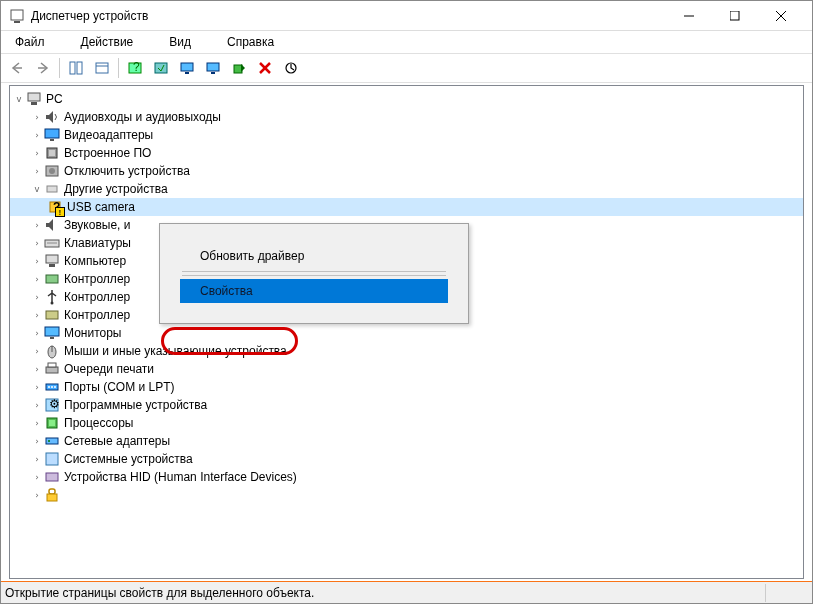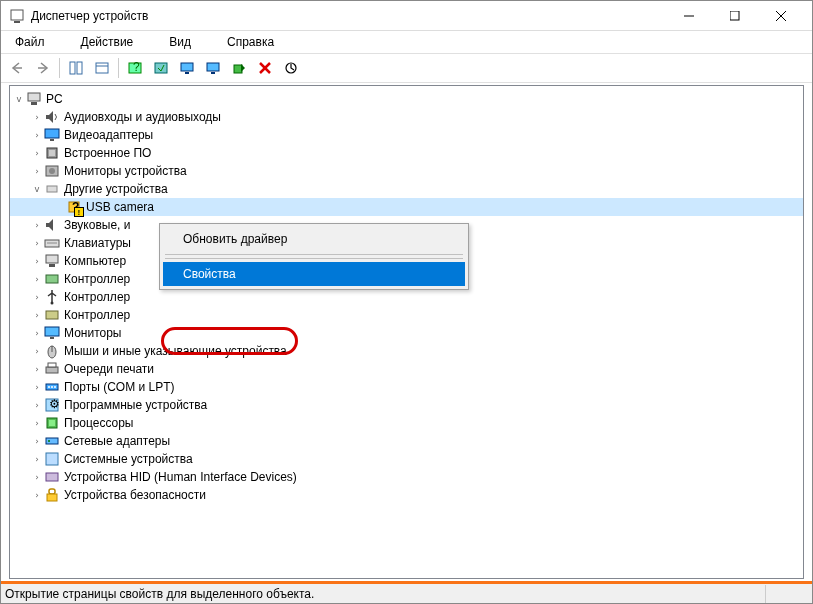--- a/index.html
+++ b/index.html
@@ -12,26 +12,26 @@
 .menu-item{padding:2px 8px;cursor:default}
 .tool-bar{height:30px;display:flex;align-items:center;padding:0 4px;gap:2px;border-top:1px solid #e0e0e0;border-bottom:1px solid #e0e0e0}
 .tool-btn{width:24px;height:24px;display:flex;align-items:center;justify-content:center;cursor:default;border:1px solid transparent}
 .tool-sep{width:1px;height:20px;background:#ccc;margin:0 2px}
 .tree{position:absolute;top:84px;left:8px;right:8px;bottom:24px;border:1px solid #828790;padding:4px 0;overflow:auto;background:#fff}
 .row{display:flex;align-items:center;height:18px;white-space:nowrap;cursor:default}
 .row.selected{background:#cce8ff}
 .exp{width:14px;text-align:center;font-size:9px;color:#666;font-family:monospace;cursor:pointer}
 .dev-icon{width:16px;height:16px;margin-right:4px;flex-shrink:0;position:relative}
 .label{padding-right:4px}
-.status-bar{position:absolute;bottom:0;left:0;right:0;height:22px;display:flex;align-items:center;padding:0 4px;border-top:3px solid #f97316;background:#f0f0f0}
+.status-bar{position:absolute;bottom:0;left:0;right:0;height:22px;display:flex;align-items:center;padding:0 4px;border-top:1px solid #f97316;background:#f0f0f0}
 .status-sep{width:1px;height:18px;background:#ccc;margin-left:auto}
 .status-cell2{width:42px}
-.ctx-menu{position:absolute;top:222px;left:158px;width:310px;background:#f0f0f0;border:1px solid #a0a0a0;box-shadow:2px 2px 4px rgba(0,0,0,0.2);z-index:100;padding:3px}
+.ctx-menu{position:absolute;top:222px;left:158px;width:310px;background:#f0f0f0;border:1px solid #a0a0a0;box-shadow:2px 2px 4px rgba(0,0,0,0.2);z-index:100;padding:20px}
 .ctx-item{height:24px;display:flex;align-items:center;padding:0 20px;cursor:default}
-.ctx-item.hl{background:#0078d7;color:#ffffff}
+.ctx-item.hl{background:#0078d7;color:#0f172a}
 .ctx-sep{height:1px;background:#c0c0c0;margin:3px 2px}
 .red-circle{position:absolute;top:326px;left:160px;width:137px;height:28px;border:3px solid #d40000;border-radius:14px;z-index:200;pointer-events:none}
 .warn-badge{position:absolute;bottom:-2px;right:-2px;width:10px;height:10px;background:#ffd700;border:1px solid #000;display:flex;align-items:center;justify-content:center;font-size:7px;font-weight:bold;color:#000}
 </style>
 </head>
 <body>
 
 <div class="title-bar">
   <span class="icon">
     <svg viewBox="0 0 16 16">
@@ -168,30 +168,30 @@
           <rect x="5" y="5" width="6" height="6" fill="#ccc"></rect>
         </svg></span>
       <span class="label">Встроенное ПО</span>
     </div>
     <div class="row" style="padding-left:20px">
       <span class="exp">›</span>
       <span class="dev-icon"><svg viewBox="0 0 16 16" width="16" height="16">
           <rect x="2" y="3" width="12" height="10" fill="#bbb" stroke="#555"></rect>
           <circle cx="8" cy="8" r="3" fill="#888"></circle>
         </svg></span>
-      <span class="label">Мониторы устройства</span>
+      <span class="label">Отключить устройства</span>
     </div>
     <div class="row" style="padding-left:20px">
       <span class="exp">v</span>
       <span class="dev-icon"><svg viewBox="0 0 16 16" width="16" height="16">
           <rect x="3" y="5" width="10" height="6" fill="#ddd" stroke="#888"></rect>
         </svg></span>
       <span class="label">Другие устройства</span>
     </div>
-    <div class="row selected" style="padding-left:56px">
+    <div class="row selected" style="padding-left:37px">
       <span class="dev-icon"><svg viewBox="0 0 16 16" width="16" height="16">
           <rect x="3" y="3" width="10" height="10" fill="#fc3" stroke="#a70"></rect>
           <text x="6" y="12" font-size="9" font-weight="bold">?</text>
         </svg><div class="warn-badge">!</div></span>
       <span class="label">USB camera</span>
     </div>
     <div class="row" style="padding-left:20px">
       <span class="exp">›</span>
       <span class="dev-icon"><svg viewBox="0 0 16 16" width="16" height="16">
           <path d="M2 6 L5 6 L9 2 L9 14 L5 10 L2 10 Z" fill="#555"></path>
@@ -307,21 +307,20 @@
           <rect x="2" y="4" width="12" height="8" fill="#cbd" stroke="#648"></rect>
         </svg></span>
       <span class="label">Устройства HID (Human Interface Devices)</span>
     </div>
     <div class="row" style="padding-left:20px">
       <span class="exp">›</span>
       <span class="dev-icon"><svg viewBox="0 0 16 16" width="16" height="16">
           <rect x="5" y="2" width="6" height="5" rx="2" fill="none" stroke="#b80" stroke-width="1.5"></rect>
           <rect x="3" y="7" width="10" height="7" fill="#fc3" stroke="#b80"></rect>
         </svg></span>
-      <span class="label">Устройства безопасности</span>
     </div>
   </div>
 
 <div class="ctx-menu" id="ctx">
     <div class="ctx-item">Обновить драйвер</div>
     <div class="ctx-sep"></div>
     <div class="ctx-sep"></div>
     <div class="ctx-item hl">Свойства</div>
   </div>
 <div class="red-circle"></div>

